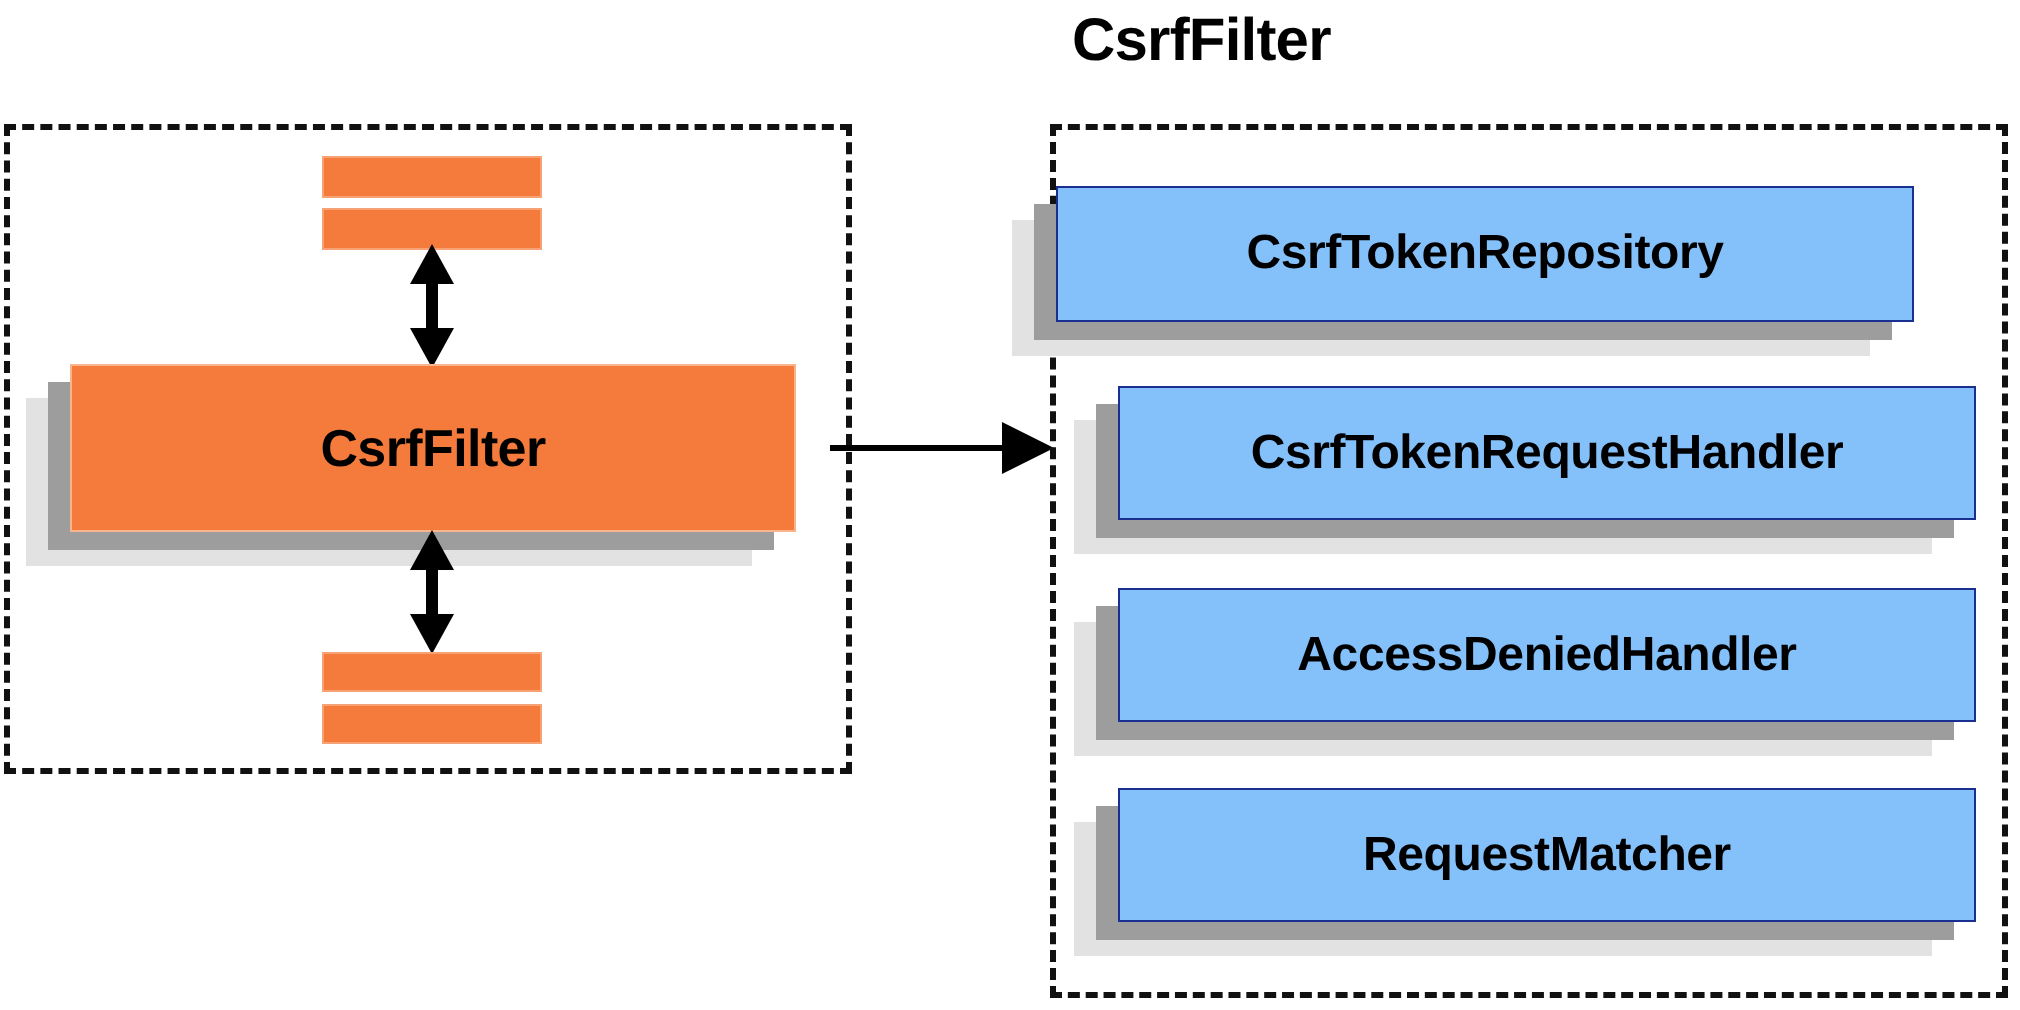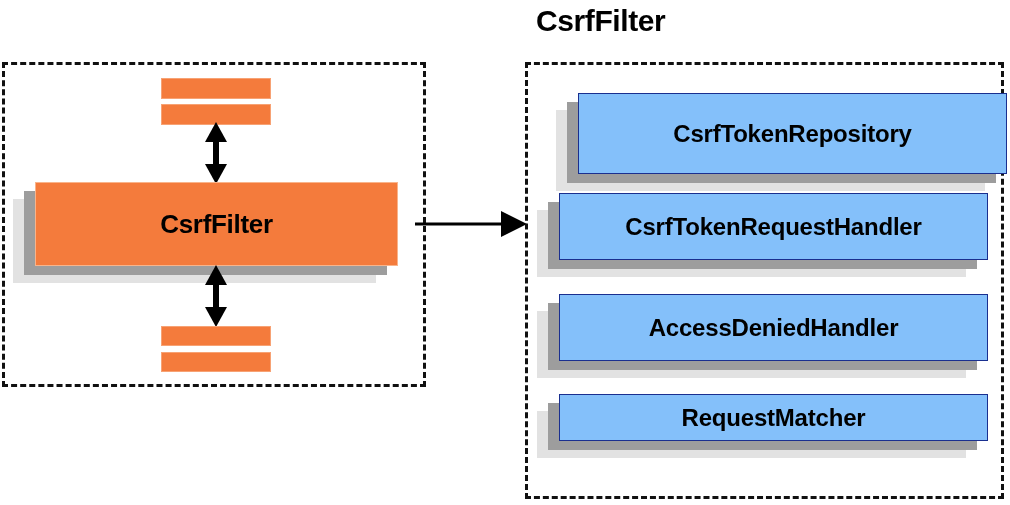--- a/index.html
+++ b/index.html
@@ -142,37 +142,37 @@
 
   <svg class="arrow-svg" style="left:415px; top:212px;" width="112" height="24" viewBox="0 0 112 24">
     <line x1="0" y1="12" x2="92" y2="12" stroke="#000000" stroke-width="3"></line>
     <polygon points="112,12 86,25 86,-1" fill="#000000"></polygon>
   </svg>
 
   <div class="panel-title" id="title-right">CsrfFilter</div>
 
   <div class="dashed-box" id="box-right"></div>
 
-  <div class="node node-blue" style="left:578px; top:93px; width:429px; height:81px;">
+  <div class="node node-blue" style="left:528px; top:93px; width:429px; height:68px;">
     <div class="shadow-far"></div>
     <div class="shadow-near"></div>
     <div class="face">CsrfTokenRepository</div>
   </div>
 
   <div class="node node-blue" style="left:559px; top:193px; width:429px; height:67px;">
     <div class="shadow-far"></div>
     <div class="shadow-near"></div>
     <div class="face">CsrfTokenRequestHandler</div>
   </div>
 
   <div class="node node-blue" style="left:559px; top:294px; width:429px; height:67px;">
     <div class="shadow-far"></div>
     <div class="shadow-near"></div>
     <div class="face">AccessDeniedHandler</div>
   </div>
 
-  <div class="node node-blue" style="left:559px; top:394px; width:429px; height:47px;">
+  <div class="node node-blue" style="left:559px; top:394px; width:429px; height:67px;">
     <div class="shadow-far"></div>
     <div class="shadow-near"></div>
     <div class="face">RequestMatcher</div>
   </div>
 
 </div>
 
 </body></html>

